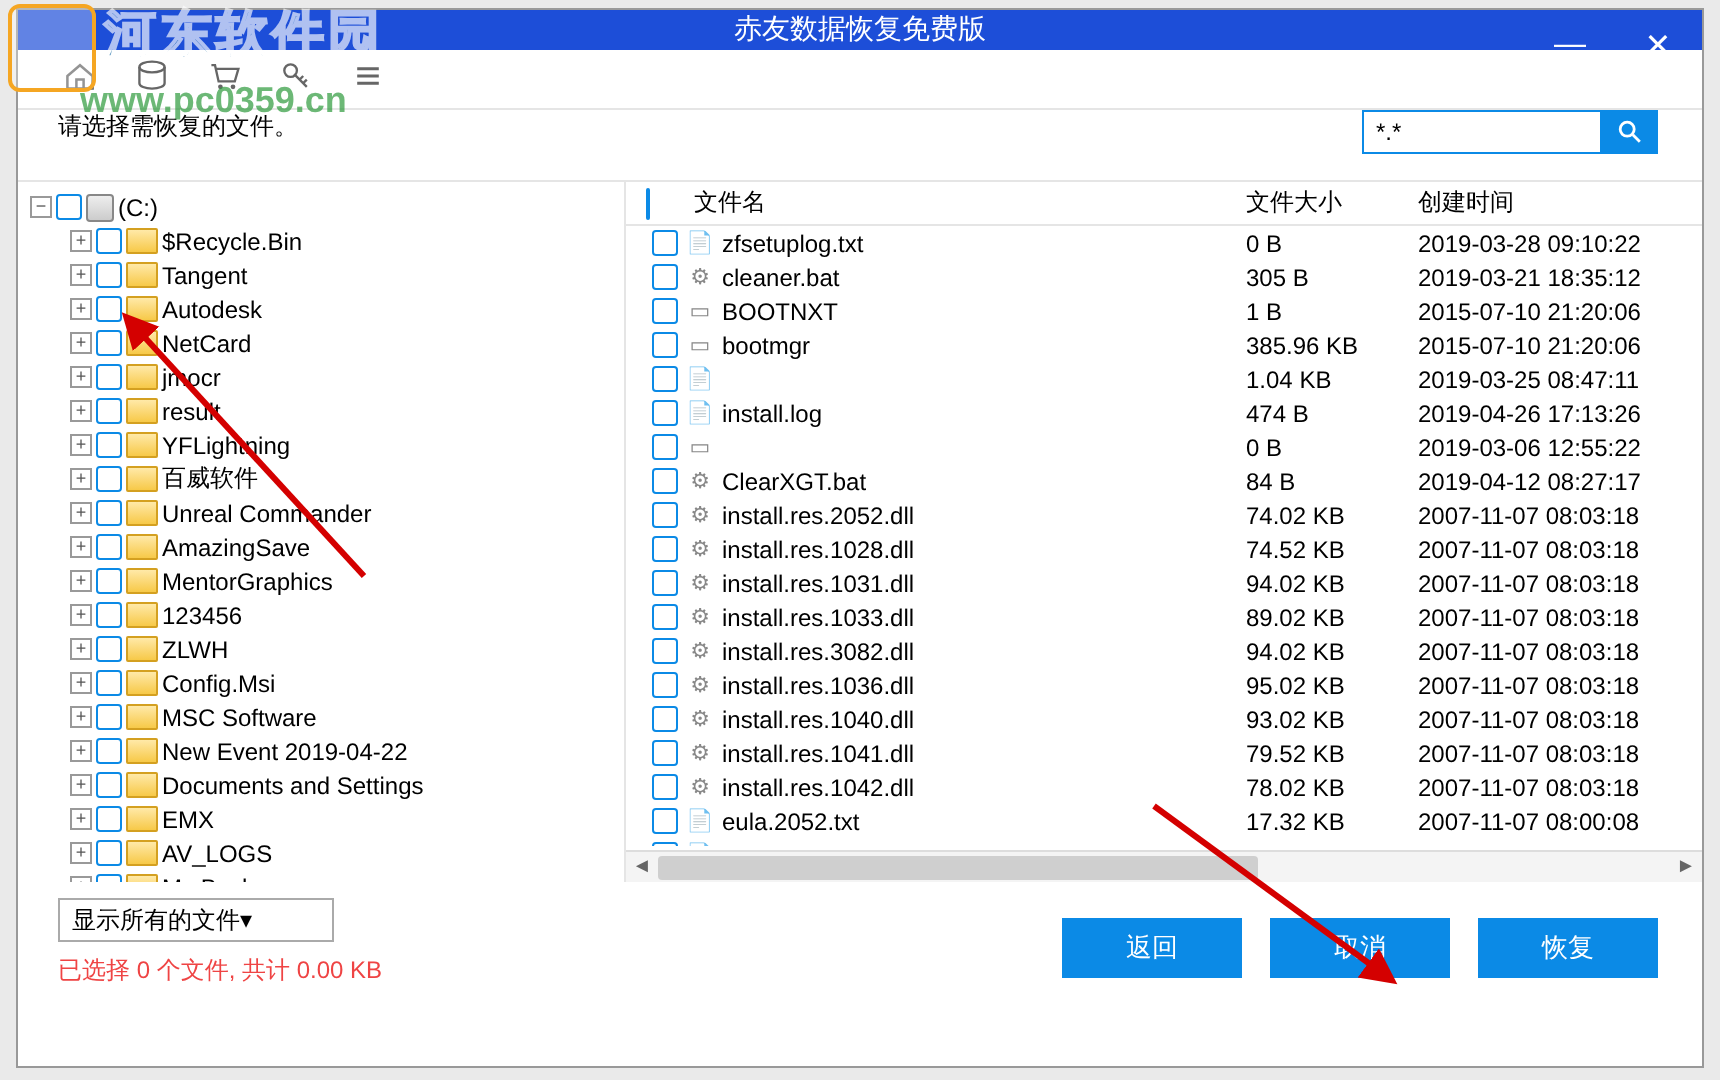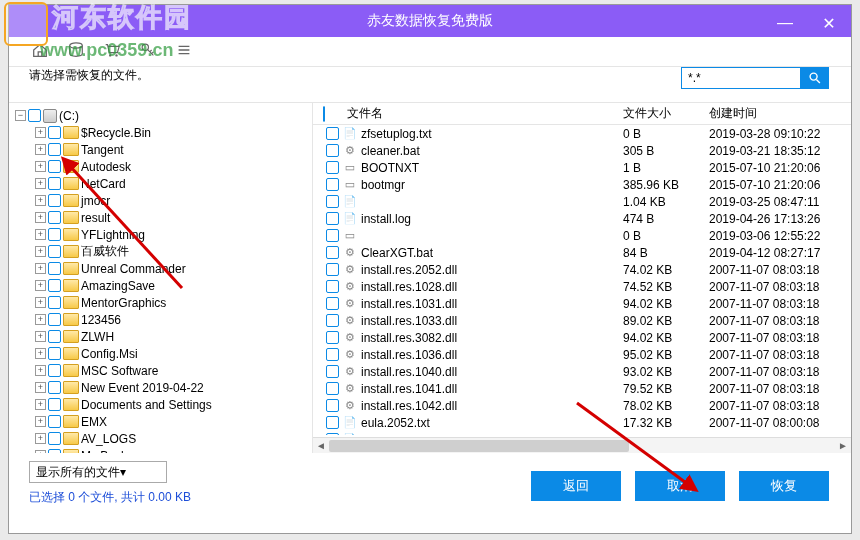--- a/index.html
+++ b/index.html
@@ -1,18 +1,18 @@
 <!DOCTYPE html>
 <html><head>
 <meta charset="utf-8">
 <style>
 *{box-sizing:border-box;margin:0;padding:0;font-family:"Microsoft YaHei",Arial,sans-serif;font-size:12px}
 body{background:#eaeaea;width:860px;height:540px;position:relative;overflow:hidden}
 .window{position:absolute;left:8px;top:4px;width:844px;height:530px;background:#fff;border:1px solid #999}
-.titlebar{background:#8b5cf6;height:32px;color:#fff;display:flex;align-items:center;position:relative}
+.titlebar{background:#1d4ed8;height:20px;color:#fff;display:flex;align-items:center;position:relative}
 .titlebar .title{position:absolute;left:50%;transform:translateX(-50%);font-size:14px}
 .win-ctrl{position:absolute;right:0;top:0;display:flex}
 .win-ctrl div{width:44px;height:36px;display:flex;align-items:center;justify-content:center;cursor:pointer;font-size:16px}
 .toolbar{height:30px;display:flex;align-items:center;gap:18px;padding-left:22px;border-bottom:1px solid #e5e5e5}
 .toolbar svg{width:18px;height:18px}
 .prompt{height:36px;display:flex;align-items:flex-start;padding:0 20px;border-bottom:1px solid #e5e5e5;position:relative}
 .search-wrap{position:absolute;right:22px;display:flex}
 .search-in{width:120px;height:22px;border:1px solid #0b8ae6;padding:0 6px;outline:none}
 .search-btn{width:28px;height:22px;background:#0b8ae6;display:flex;align-items:center;justify-content:center;cursor:pointer}
 .body{display:flex;height:350px}
@@ -35,21 +35,21 @@
 .fp-row .c1{width:280px;display:flex;align-items:center;gap:4px}
 .fp-row .c2{width:86px}
 .fp-row .c3{flex:1;white-space:nowrap}
 .fic{width:14px;height:14px;display:flex;align-items:center;justify-content:center;font-size:11px;color:#888}
 .hsb{position:absolute;bottom:0;left:0;right:0;height:16px;background:#f4f4f4;border-top:1px solid #ddd;display:flex;align-items:center}
 .hsb .ar{width:16px;height:16px;display:flex;align-items:center;justify-content:center;color:#666;cursor:pointer;font-size:10px}
 .hsb .track{flex:1;height:16px;position:relative}
 .hsb .thumb{position:absolute;left:0;top:2px;height:12px;width:300px;background:#cfcfcf;border-radius:2px;cursor:pointer}
 .footer{height:76px;padding:8px 20px;position:relative}
 .filter{width:138px;height:22px;border:1px solid #aaa;background:#fff;display:flex;align-items:center;padding:0 6px;cursor:pointer}
-.status{margin-top:6px;color:#1d4ed8}
+.status{margin-top:6px;color:#ef4444}
 .btns{position:absolute;right:22px;bottom:28px;display:flex;gap:14px}
 .btn{width:90px;height:30px;background:#0b8ae6;color:#fff;display:flex;align-items:center;justify-content:center;cursor:pointer;font-size:13px}
 .watermark{position:absolute;left:0;top:0;width:220px;height:68px;pointer-events:none}
 .watermark .logo{position:absolute;left:4px;top:2px;width:44px;height:44px;border:2px solid #f5a623;border-radius:6px;background:rgba(255,255,255,.3)}
 .watermark .cn{position:absolute;left:52px;top:0;font-size:26px;font-weight:bold;color:#0b64a0;opacity:.65;letter-spacing:2px;-webkit-text-stroke:1px #fff}
 .watermark .url{position:absolute;left:40px;top:40px;font-size:18px;color:#2e9b3d;opacity:.7;font-weight:bold}
 .arrow{position:absolute;pointer-events:none}
 </style>
 </head>
 <body>

